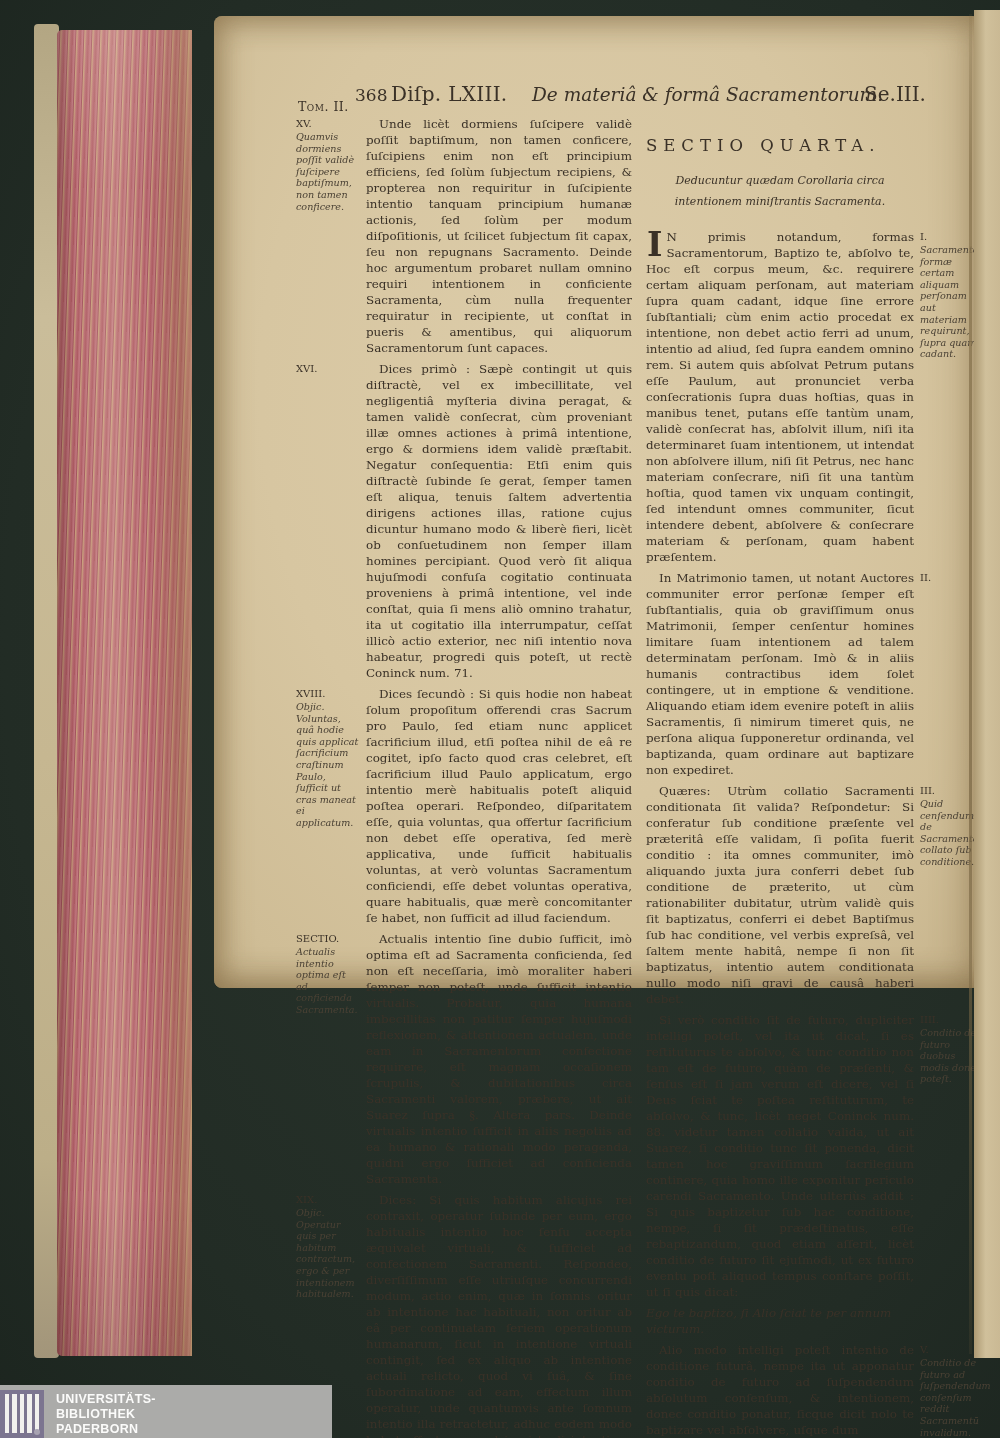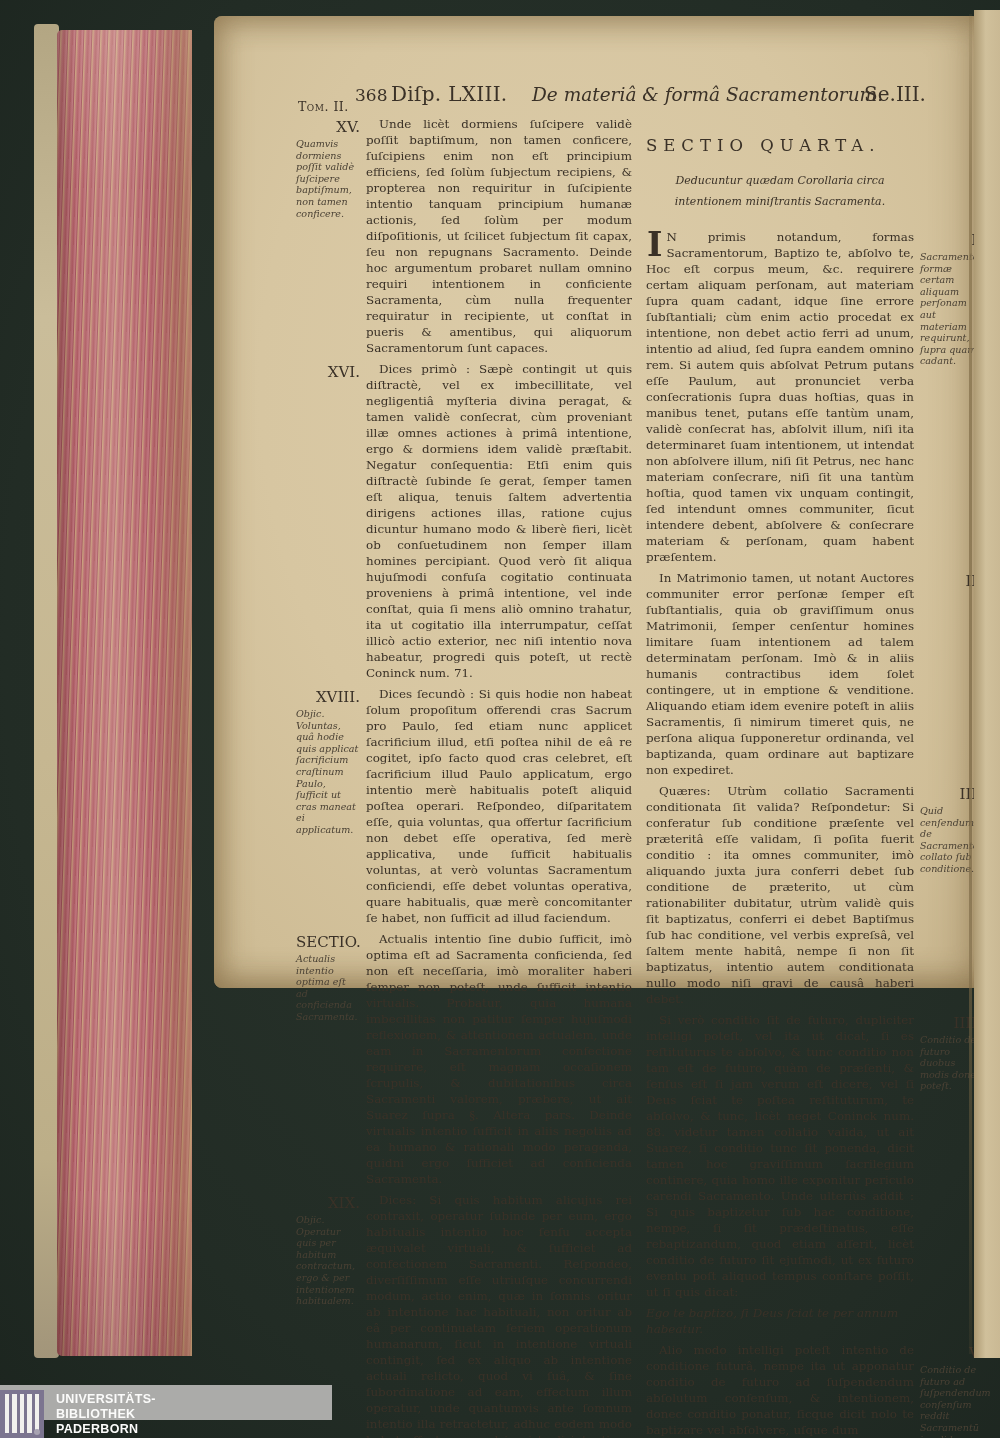--- a/index.html
+++ b/index.html
@@ -36,27 +36,27 @@
   .left-col{left:152px;top:100px;width:266px;}
   .right-col{left:432px;top:118px;width:268px;}
   .block{position:relative;}
   .para{font-size:11.9px;line-height:16px;text-align:justify;margin:0 0 5px 0;text-indent:13px;word-spacing:.4px;}
   .para.has-dropcap{text-indent:0;}
   .dropcap{float:left;font-size:33px;line-height:27px;padding:2px 4px 0 1px;font-weight:600;}
   .iline{font-size:11.9px;line-height:16px;font-style:italic;margin:0 0 5px 0;}
   .mnote{position:absolute;top:2px;}
   .left-col .mnote{left:-70px;width:64px;}
   .right-col .mnote{left:274px;width:62px;}
-  .mnum{text-align:right;font-size:15px;margin-bottom:2px;color:#3a3127;}
+  .mnum{text-align:left;font-size:10px;margin-bottom:2px;color:#3a3127;}
   .mtext{font-size:9.6px;line-height:11.6px;font-style:italic;color:#4a4134;}
   .sec-heading{font-size:16.5px;letter-spacing:6px;margin:2px 0 15px 0;white-space:nowrap;}
   .sec-sub{font-size:11px;line-height:21px;font-style:italic;text-align:center;width:232px;margin:0 auto 17px auto;}
 
   
-  .logo-bar{position:absolute;left:0;top:1385px;width:332px;height:35px;background:#ababa9;}
+  .logo-bar{position:absolute;left:0;top:1385px;width:332px;height:53px;background:#ababa9;}
   .logo-mark{position:absolute;left:0;top:5px;width:44px;height:48px;background:#7c7590;display:flex;gap:3px;padding:4px 5px 5px 5px;box-sizing:border-box;}
   .logo-mark .bar{flex:1;background:#f2f1ee;}
   .logo-dot{position:absolute;right:4px;bottom:3px;width:6px;height:6px;border-radius:50%;background:#a8a3b2;}
   .logo-text{position:absolute;left:56px;top:7px;font-family:"Liberation Sans",sans-serif;font-weight:bold;font-size:12.5px;line-height:15px;color:#fbfbfa;letter-spacing:.3px;}
 </style>
 </head>
 <body>
 
 <div class="scene">
 
@@ -136,21 +136,21 @@
         </div>
         <p class="para">Quæres: Utrùm collatio Sacramenti conditionata ſit valida? Reſpondetur: Si conferatur ſub conditione præſente vel præteritâ eſſe validam, ſi poſita fuerit conditio : ita omnes communiter, imò aliquando juxta jura conferri debet ſub conditione de præterito, ut cùm rationabiliter dubitatur, utrùm validè quis ſit baptizatus, conferri ei debet Baptiſmus ſub hac conditione, vel verbis expreſsâ, vel ſaltem mente habitâ, nempe ſi non ſit baptizatus, intentio autem conditionata nullo modo niſi gravi de causâ haberi debet.</p>
       </div>
 
       <div class="block">
         <div class="mnote">
           <div class="mnum">IIII.</div>
           <div class="mtext">Conditio de futuro duobus modis donec poteſt.</div>
         </div>
         <p class="para">Si verò conditio ſit de futuro, dupliciter intelligi poteſt, vel ita ut dicat, ſi es reſtituturus te abſolvo, &amp; tunc conditio non tam eſt de futuro, quàm de præſenti, &amp; ſenſus eſt ſi jam verum eſt dicere, vel ſi Deus ſciat te poſtea reſtituturum, te abſolvo, &amp; tunc, licèt neget Coninck num. 88. videtur tamen collatio valida, ut ait Suarez, ſi conditio tunc ſit ponenda, dicit tamen hoc graviſſimum ſacrilegium continere, quia homo ille exponitur periculo carendi Sacramento. Unde ulteriùs addit : Si quis baptizetur ſub hac conditione, nempe, ſi ſit prædeſtinatus, eſſe rebaptizandum, quod etiam aſſerit, licèt conditio de futuro ſit ejuſmodi, ut ex futuro eventu poſt aliquod tempus conſtare poſſit, ut ſi quis dicat:</p>
-        <div class="iline">Ego te baptizo, ſi Deus ſciat te per annum habeatur.</div>
+        <div class="iline">Ego te baptizo, ſi Alio ſciat te per annum victurum.</div>
       </div>
 
       <div class="block">
         <div class="mnote">
           <div class="mnum">V.</div>
           <div class="mtext">Conditio de futuro ad ſuſpendendum conſenſum reddit Sacramentū invalidum.</div>
         </div>
         <p class="para">Alio modo intelligi poteſt intentio de conditione futurâ, nempe ita ut apponatur conditio de futuro ad ſuſpendendum abſolutum conſenſum, &amp; intentionem, donec conditio ponatur, ſicque dicit nolo te baptizare vel abſolvere, uſque dum</p>
       </div>
 

